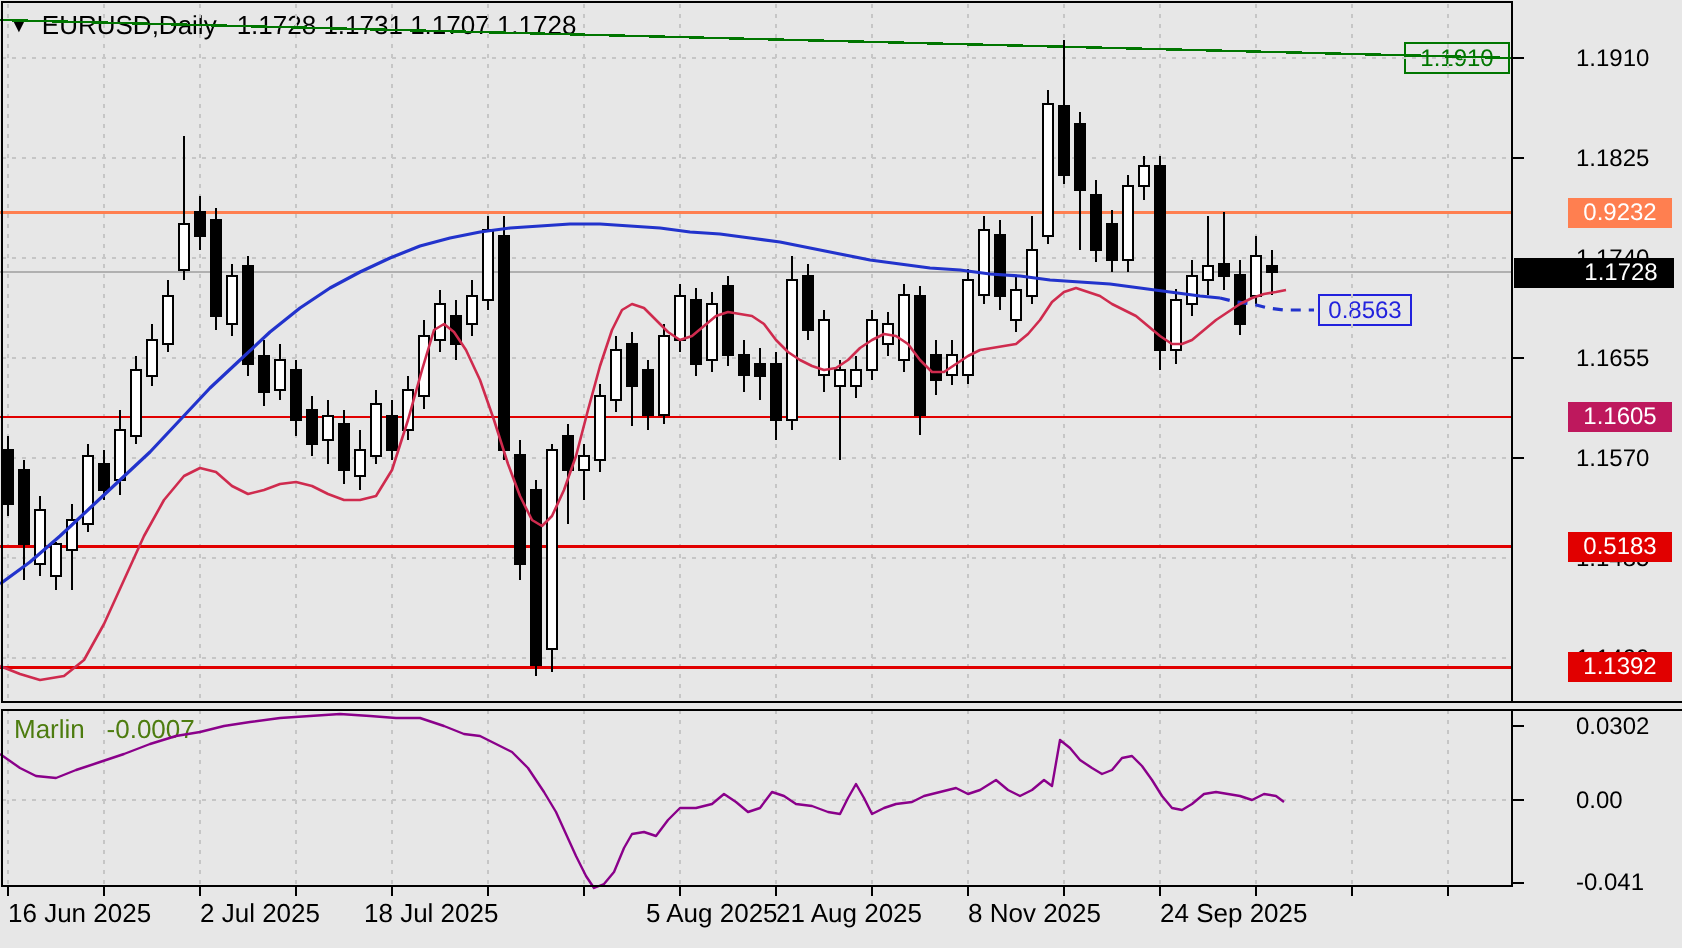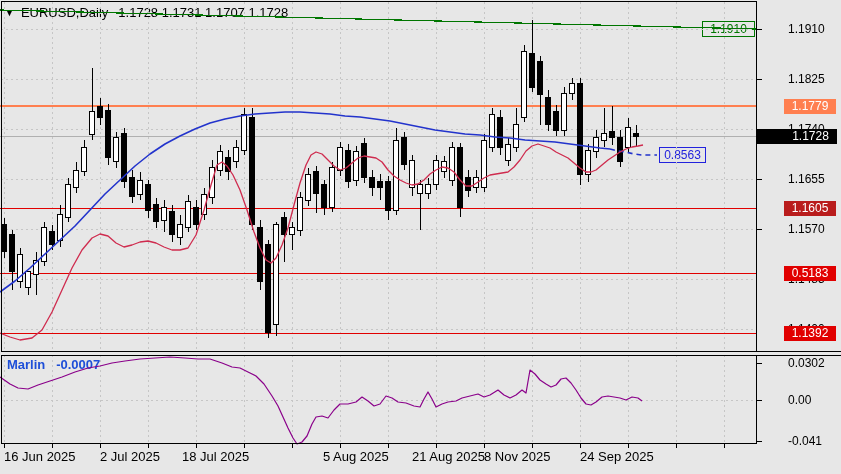--- a/index.html
+++ b/index.html
@@ -2,21 +2,21 @@
 <html><head>
 <meta charset="utf-8">
 <style>
   html,body{margin:0;padding:0;background:#cfcfcf;}
   #window{position:relative;width:841px;height:474px;background:#e7e7e7;overflow:hidden;
           font-family:"Liberation Sans","DejaVu Sans",sans-serif;}
   #title-bar{position:absolute;left:5px;top:5px;display:flex;align-items:center;z-index:2;}
   #title-bar .tri{font-size:9px;margin-right:7px;color:#000;}
   #title-bar .t{font-size:13px;color:#000;}
   #title-bar .ohlc{margin-left:10px;}
-  #marlin-label{position:absolute;left:7px;top:357px;font-size:13px;color:#1d4ed8;z-index:2;white-space:nowrap;font-weight:bold;}
+  #marlin-label{position:absolute;left:7px;top:357px;font-size:13px;color:#4d7c0f;z-index:2;white-space:nowrap;}
   .ptick{position:absolute;left:788px;font-size:12px;color:#000;white-space:nowrap;z-index:1;}
   .badge{position:absolute;font-size:12px;text-align:center;line-height:15px;height:15px;z-index:3;}
   .dlabel{position:absolute;top:449px;font-size:13px;color:#000;white-space:nowrap;z-index:1;}
   .objbox{position:absolute;font-size:12px;text-align:center;line-height:14px;height:14px;z-index:1;}
   #trend-label{left:702px;top:21px;width:51px;border:1px solid #007600;color:#007600;}
   #ma-label{left:659px;top:147px;width:45px;border:1px solid #2222dd;color:#2222dd;}
   #chart-svg{position:absolute;left:0;top:0;z-index:4;pointer-events:none;}
   #pane-divider{position:absolute;left:0;top:350px;width:756px;height:6px;z-index:5;cursor:row-resize;}
 </style>
 </head>
@@ -43,30 +43,30 @@
       <div class="ptick" style="top: 22.0572px;">1.1910</div>
       <div class="ptick" style="top: 72.0542px;">1.1825</div>
       <div class="ptick" style="top: 122.051px;">1.1740</div>
       <div class="ptick" style="top: 172.048px;">1.1655</div>
       <div class="ptick" style="top: 222.045px;">1.1570</div>
       <div class="ptick" style="top: 272.042px;">1.1485</div>
       <div class="ptick" style="top: 322.039px;">1.1400</div>
       <div class="ptick" style="top: 356.156px;">0.0302</div>
       <div class="ptick" style="top: 393px;">0.00</div>
       <div class="ptick" style="top: 434.48px;">-0.041</div>
-      <div class="badge" style="left: 784px; width: 52px; top: 98.6114px; background: rgb(255, 127, 80); color: rgb(255, 255, 255); padding-left: 0px; box-sizing: border-box;">1.1779</div>
+      <div class="badge" style="left: 784px; width: 52px; top: 98.6114px; background: rgb(255, 127, 80); color: rgb(255, 255, 255); padding-left: 0px; box-sizing: border-box;">0.9232</div>
       <div class="badge" style="left: 757px; width: 80px; top: 128.61px; background: rgb(0, 0, 0); color: rgb(255, 255, 255); padding-left: 27px; box-sizing: border-box;">1.1728</div>
-      <div class="badge" style="left: 784px; width: 52px; top: 200.958px; background: #b91c1c; color: rgb(255, 255, 255); padding-left: 0px; box-sizing: border-box;">1.1605</div>
+      <div class="badge" style="left: 784px; width: 52px; top: 200.958px; background: #be185d; color: rgb(255, 255, 255); padding-left: 0px; box-sizing: border-box;">1.1605</div>
       <div class="badge" style="left: 784px; width: 52px; top: 265.66px; background: rgb(225, 0, 0); color: rgb(255, 255, 255); padding-left: 0px; box-sizing: border-box;">0.5183</div>
       <div class="badge" style="left: 784px; width: 52px; top: 326.245px; background: rgb(225, 0, 0); color: rgb(255, 255, 255); padding-left: 0px; box-sizing: border-box;">1.1392</div>
       <div class="dlabel" style="left: 4px;">16 Jun 2025</div>
       <div class="dlabel" style="left: 100px;">2 Jul 2025</div>
       <div class="dlabel" style="left: 182px;">18 Jul 2025</div>
       <div class="dlabel" style="left: 307px; margin-left: 16px;">5 Aug 2025</div>
-      <div class="dlabel" style="left: 388px; margin-left: 24px;">21 Aug 2025</div>
+      <div class="dlabel" style="left: 388px;">21 Aug 2025</div>
       <div class="dlabel" style="left: 484px;">8 Nov 2025</div>
       <div class="dlabel" style="left: 580px;">24 Sep 2025</div>
     </div>
 
   <svg id="chart-svg" width="841" height="474">
       <line x1="4" y1="2" x2="4" y2="351" stroke="#c6c6c6" stroke-width="1" stroke-dasharray="2,3" shape-rendering="crispEdges"></line>
       <line x1="4" y1="355" x2="4" y2="443" stroke="#c6c6c6" stroke-width="1" stroke-dasharray="2,3" shape-rendering="crispEdges"></line>
       <line x1="52" y1="2" x2="52" y2="351" stroke="#c6c6c6" stroke-width="1" stroke-dasharray="2,3" shape-rendering="crispEdges"></line>
       <line x1="52" y1="355" x2="52" y2="443" stroke="#c6c6c6" stroke-width="1" stroke-dasharray="2,3" shape-rendering="crispEdges"></line>
       <line x1="100" y1="2" x2="100" y2="351" stroke="#c6c6c6" stroke-width="1" stroke-dasharray="2,3" shape-rendering="crispEdges"></line>

